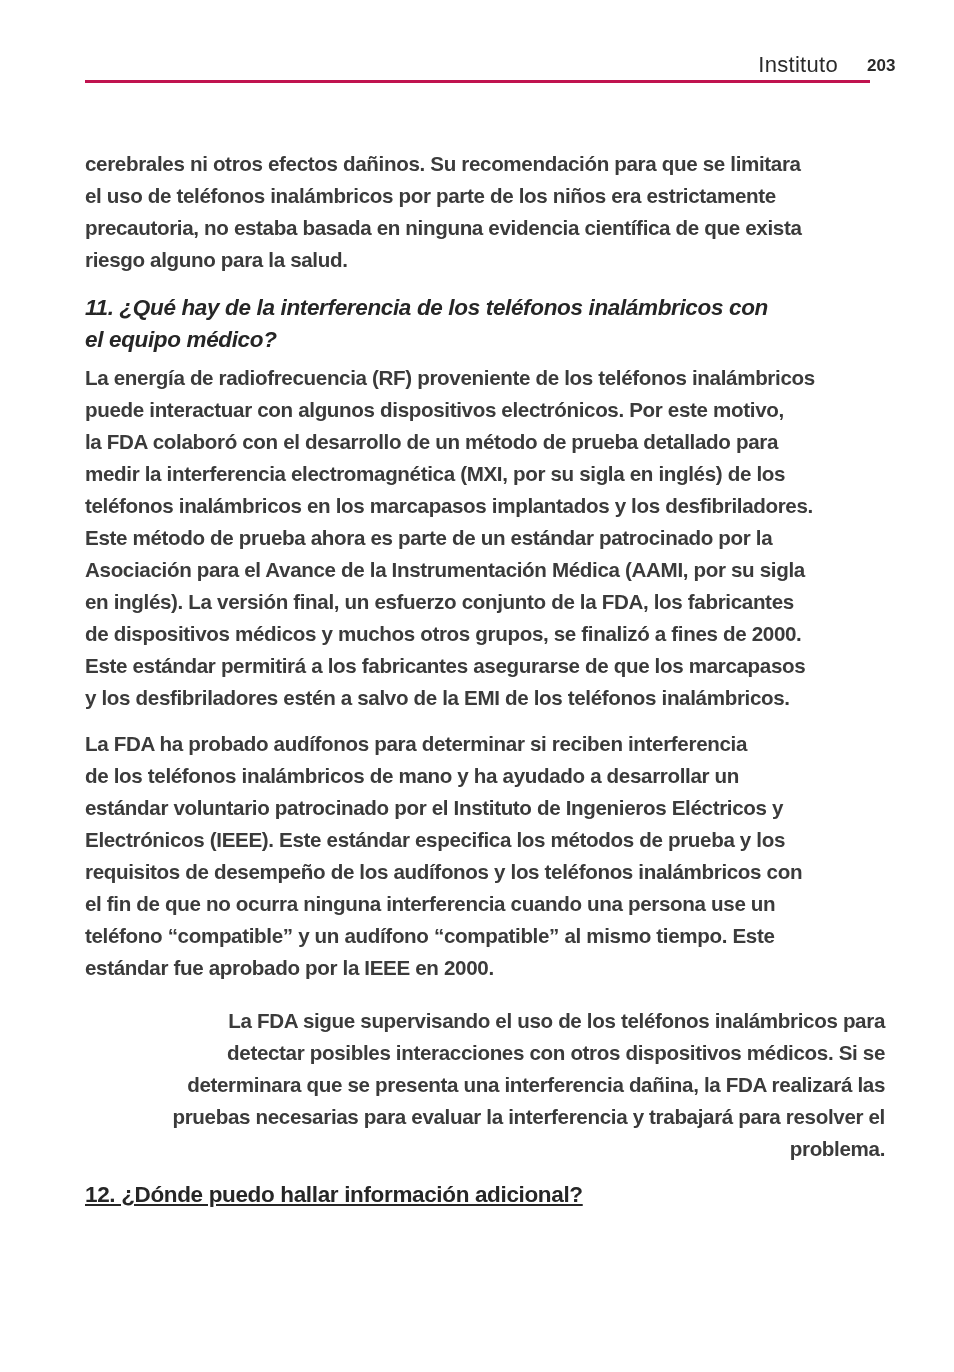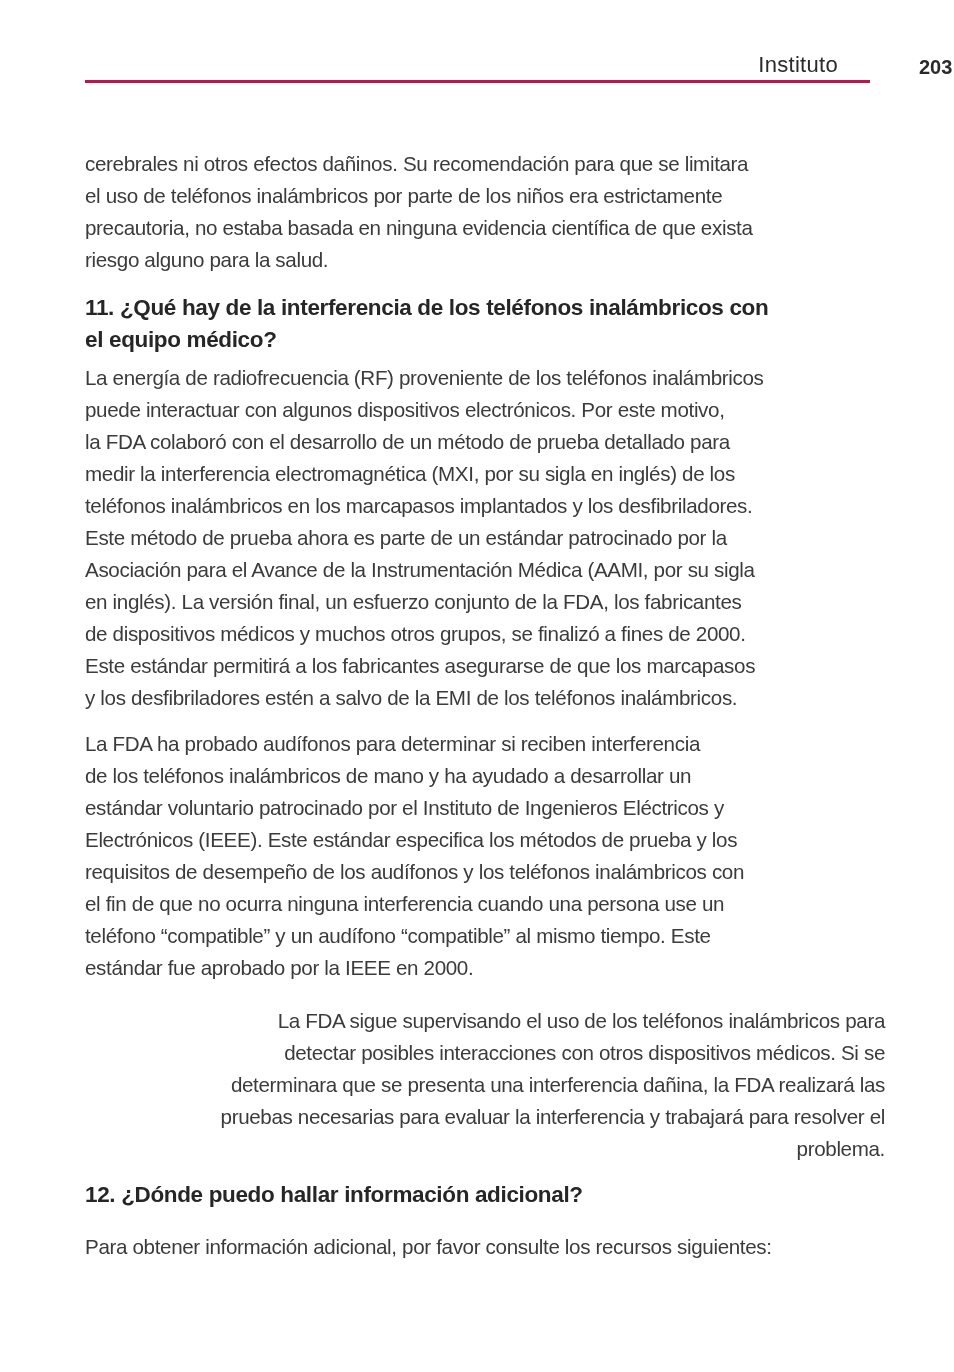--- a/index.html
+++ b/index.html
@@ -33,54 +33,55 @@
     .section-name {
       position: absolute;
       right: 87px;
       top: 4px;
       font-size: 22px;
       letter-spacing: 0.3px;
       color: #2a2a2a;
     }
     .page-number {
       position: absolute;
-      left: 834px;
+      left: 782px;
       top: 8px;
-      font-size: 20px;
+      font-size: 17px;
       font-weight: bold;
       color: #2a2a2a;
     }
     .content {
       position: absolute;
       left: 85px;
       top: 148px;
       width: 800px;
     }
     .para {
       margin: 0;
       font-size: 20.6px;
       line-height: 32px;
       letter-spacing: -0.35px;
       white-space: pre-line;
       color: #3b3b3b;
+      font-weight: bold;
     }
     .heading {
       margin: 0;
       font-size: 22.5px;
       line-height: 32px;
       letter-spacing: -0.35px;
       color: #262626;
       white-space: pre-line;
     }
     #p0 { margin-bottom: 16px; }
-    #h11 { margin-bottom: 6px; }
+    #h11 { margin-bottom: 6px; font-style: italic; }
     #p1 { margin-bottom: 14px; }
     #p2 { margin-bottom: 21px; }
     #p3 { margin-bottom: 14px; text-align: right; }
-    #h12 { margin-bottom: 20px; }
+    #h12 { margin-bottom: 3px; text-decoration: underline; }
   </style>
 </head>
 <body>
 
 <div class="page-header">
   <div class="header-rule"></div>
   <span class="section-name">Instituto</span>
   <span class="page-number">203</span>
 </div>
 
@@ -111,14 +112,13 @@
 el fin de que no ocurra ninguna interferencia cuando una persona use un
 teléfono “compatible” y un audífono “compatible” al mismo tiempo. Este
 estándar fue aprobado por la IEEE en 2000.</p>
   <p class="para" id="p3">La FDA sigue supervisando el uso de los teléfonos inalámbricos para
 detectar posibles interacciones con otros dispositivos médicos. Si se
 determinara que se presenta una interferencia dañina, la FDA realizará las
 pruebas necesarias para evaluar la interferencia y trabajará para resolver el
 problema.</p>
 
   <h2 class="heading" id="h12">12. ¿Dónde puedo hallar información adicional?</h2>
-  <p class="para" id="p4">Para obtener información adicional, por favor consulte los recursos siguientes:</p>
 </div>
 
 </body></html>

